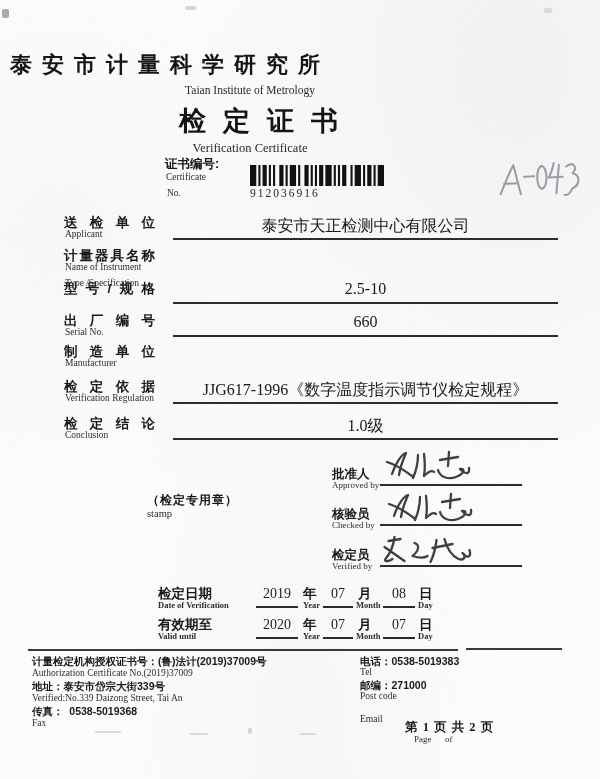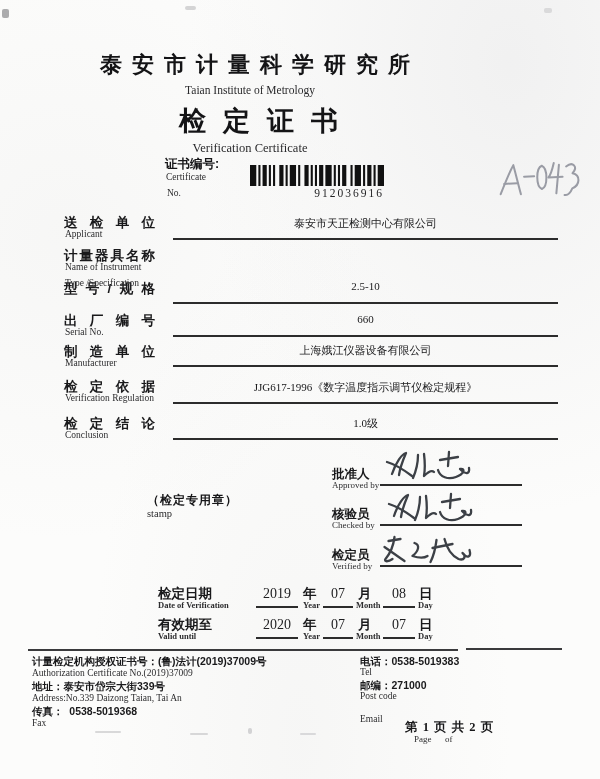--- a/index.html
+++ b/index.html
@@ -8,27 +8,27 @@
     background:
       radial-gradient(ellipse at 85% 8%, rgba(190,190,195,0.18), rgba(0,0,0,0) 45%),
       radial-gradient(ellipse at 10% 30%, rgba(200,200,200,0.10), rgba(0,0,0,0) 40%),
       radial-gradient(ellipse at 50% 95%, rgba(205,205,205,0.12), rgba(0,0,0,0) 50%),
       #fcfcfb;
     font-family:"Liberation Sans", sans-serif; color:#1e1e20;
   }
   .abs { position:absolute; }
   .cn-bold { font-weight:700; color:#161618; }
   .serif { font-family:"Liberation Serif","DejaVu Serif",serif; }
-  .hdr-cn { left:0; top:50px; width:500px; font-size:22px; font-weight:700; letter-spacing:10px; padding-left:10px; text-align:center; color:#141416; }
+  .hdr-cn { left:0; top:50px; width:500px; font-size:22px; font-weight:700; letter-spacing:10px; padding-left:10px; text-align:left; color:#141416; }
   .hdr-en { left:0; top:84px; width:500px; text-align:center; font-size:11.5px; color:#2a2a2c; }
   .title-cn { left:0; top:103px; width:500px; font-size:27px; font-weight:700; letter-spacing:17px; padding-left:17px; text-align:center; color:#141416; }
   .title-en { left:0; top:141px; width:500px; text-align:center; font-size:12.5px; color:#2a2a2c; }
   .flabel-cn { left:64px; width:91px; font-size:13.5px; font-weight:700; text-align:justify; text-align-last:justify; color:#19191b; }
   .flabel-en { left:65px; width:140px; font-size:9.5px; color:#2c2c2e; white-space:nowrap; }
-  .fvalue { left:173px; width:385px; height:22px; text-align:center; font-size:11px; border-bottom:2px solid #2c2c2c; color:#19191b; }
+  .fvalue { left:173px; width:385px; height:22px; text-align:center; font-size:16px; border-bottom:2px solid #2c2c2c; color:#19191b; }
   .sig-cn { left:332px; font-size:12.5px; font-weight:700; color:#19191b; }
   .sig-en { left:332px; font-size:9px; color:#2c2c2e; }
   .sigline { left:380px; width:142px; height:0; border-bottom:2px solid #2c2c2c; }
   .d-cn { font-size:13.5px; font-weight:700; color:#19191b; }
   .d-en { font-size:8.5px; color:#2c2c2e; white-space:nowrap;font-weight:bold; }
   .d-val { font-size:14px; text-align:center; }
   .d-line { height:0; border-bottom:2px solid #2c2c2c; }
   .foot-line { white-space:pre; }
   .foot-cn { font-size:10.5px; font-weight:700; color:#19191b; }
   .foot-en { font-size:9.5px; color:#2c2c2e; }
@@ -76,21 +76,21 @@
       <rect x="83.75" y="0" width="2.09" height="21" fill="#111"></rect>
       <rect x="87.94" y="0" width="2.09" height="21" fill="#111"></rect>
       <rect x="92.13" y="0" width="4.19" height="21" fill="#111"></rect>
       <rect x="100.50" y="0" width="2.09" height="21" fill="#111"></rect>
       <rect x="104.69" y="0" width="6.28" height="21" fill="#111"></rect>
       <rect x="113.06" y="0" width="2.09" height="21" fill="#111"></rect>
       <rect x="117.25" y="0" width="4.19" height="21" fill="#111"></rect>
       <rect x="123.53" y="0" width="2.09" height="21" fill="#111"></rect>
       <rect x="127.72" y="0" width="6.28" height="21" fill="#111"></rect>
     </svg>
-  <div class="abs serif" style="left:250px;top:187px;width:134px;text-align:right;font-size:11.5px;letter-spacing:2px">912036916</div>
+  <div class="abs serif" style="left:250px;top:187px;width:134px;text-align:left;font-size:11.5px;letter-spacing:2px">912036916</div>
 
   <svg class="abs hand" style="left:497px;top:160px;transform:rotate(-3deg)" width="86" height="42" viewBox="0 0 85 40">
     <path d="M3,31 C8,20 13,9 17,3 C19,12 21,23 23,32"></path>
     <path d="M7,21 L20,21"></path>
     <path d="M27,15 L37,15"></path>
     <path d="M45,5 C39,7 38,25 44,28 C50,26 51,8 45,5"></path>
     <path d="M57,3 C55,10 53,15 51,17 L65,17"></path>
     <path d="M62,5 L58,33"></path>
     <path d="M69,7 C76,2 81,8 75,14 C83,16 82,26 74,29 C72,33 69,36 66,35"></path>
   </svg>
@@ -105,21 +105,20 @@
   <div class="abs flabel-cn" style="top:280px">型号/规格</div>
   <div class="abs flabel-en serif" style="top:278px">Type /Specification</div>
   <div class="abs fvalue serif" style="top:280px">2.5-10</div>
 
   <div class="abs flabel-cn" style="top:312px">出厂编号</div>
   <div class="abs flabel-en serif" style="top:327px">Serial No.</div>
   <div class="abs fvalue serif" style="top:313px">660</div>
 
   <div class="abs flabel-cn" style="top:343px">制造单位</div>
   <div class="abs flabel-en serif" style="top:358px">Manufacturer</div>
-  <div class="abs fvalue serif" style="top:343px">上海娥江仪器设备有限公司</div>
 
   <div class="abs flabel-cn" style="top:378px">检定依据</div>
   <div class="abs flabel-en serif" style="top:393px">Verification Regulation</div>
   <div class="abs fvalue serif" style="top:380px">JJG617-1996《数字温度指示调节仪检定规程》</div>
 
   <div class="abs flabel-cn" style="top:415px">检定结论</div>
   <div class="abs flabel-en serif" style="top:430px">Conclusion</div>
   <div class="abs fvalue serif" style="top:416px">1.0级</div>
 
   <div class="abs cn-bold" style="left:147px;top:492px;font-size:12px;letter-spacing:1px">（检定专用章）</div>
@@ -193,21 +192,21 @@
   <div class="abs d-line" style="left:383px;top:637px;width:32px"></div>
   <div class="abs d-cn" style="left:419px;top:616px">日</div>
   <div class="abs d-en serif" style="left:418px;top:631px">Day</div>
 
   <div class="abs" style="left:28px;top:649px;width:430px;height:0;border-bottom:2px solid #3a3a3c"></div>
   <div class="abs" style="left:466px;top:648px;width:96px;height:0;border-bottom:2px solid #3a3a3c"></div>
 
   <div class="abs foot-cn foot-line" style="left:32px;top:655px">计量检定机构授权证书号：(鲁)法计(2019)37009号</div>
   <div class="abs foot-en serif foot-line" style="left:32px;top:668px">Authorization Certificate No.(2019)37009</div>
   <div class="abs foot-cn foot-line" style="left:32px;top:680px">地址：泰安市岱宗大街339号</div>
-  <div class="abs foot-en serif foot-line" style="left:32px;top:693px">Address:No.339 Daizong Taian, Tai An</div>
+  <div class="abs foot-en serif foot-line" style="left:32px;top:693px">Verified:No.339 Daizong Street, Tai An</div>
   <div class="abs foot-cn foot-line" style="left:32px;top:705px">传真：  0538-5019368</div>
   <div class="abs foot-en serif foot-line" style="left:32px;top:718px">Fax</div>
 
   <div class="abs foot-cn foot-line" style="left:360px;top:655px">电话：0538-5019383</div>
   <div class="abs foot-en serif foot-line" style="left:360px;top:667px">Tel</div>
   <div class="abs foot-cn foot-line" style="left:360px;top:679px">邮编：271000</div>
   <div class="abs foot-en serif foot-line" style="left:360px;top:691px">Post code</div>
   <div class="abs foot-en serif foot-line" style="left:360px;top:714px">Email</div>
 
   <div class="abs serif foot-line" style="left:405px;top:719px;font-size:12.5px;font-weight:700;letter-spacing:1px;color:#19191b">第 1 页 共 2 页</div>

